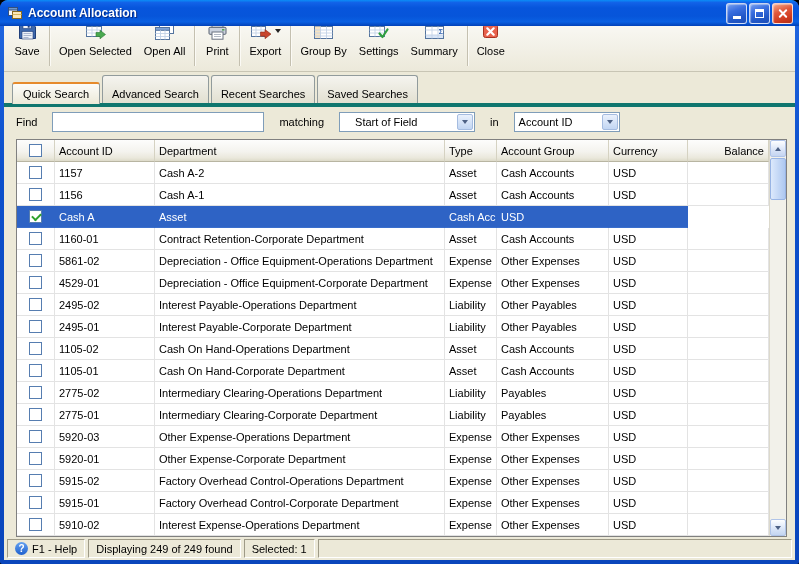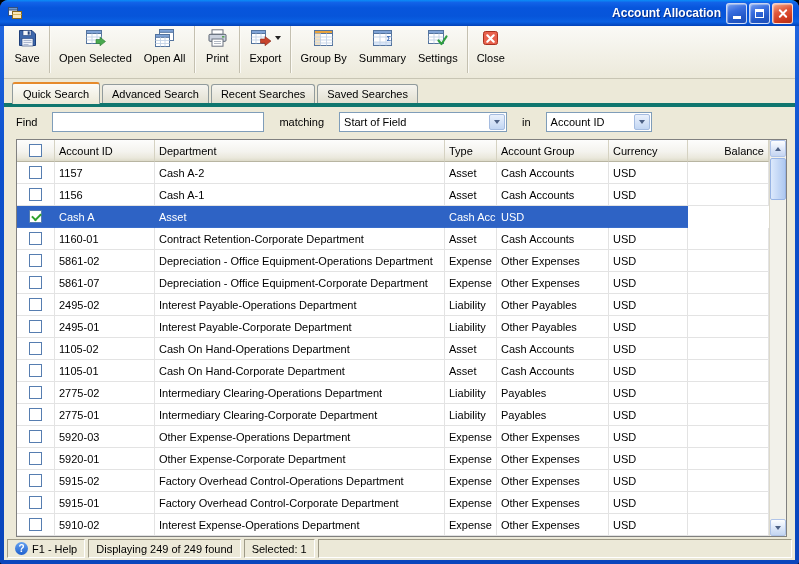--- a/index.html
+++ b/index.html
@@ -4,21 +4,21 @@
 <style>
   * { margin:0; padding:0; box-sizing:border-box; }
   html,body { width:799px; height:564px; }
   body { font-family:"Liberation Sans","DejaVu Sans",sans-serif; font-size:11px; background:#000; }
 
   
   .window { width:799px; height:564px; background:linear-gradient(180deg,#2268E2,#0C50CC 30%,#0A46BC);
             border-radius:8px 8px 2px 2px; padding:0 4px 4px; display:flex; flex-direction:column; overflow:hidden; }
   .titlebar { flex:0 0 26px; margin:0 -4px; display:flex; align-items:center; gap:5px; padding:0 6px 0 7px;
               background:linear-gradient(180deg,#0B8DF7 0%,#1262E8 10%,#0755DC 30%,#0655DA 62%,#0A60E2 84%,#0241B8 100%);
-              border-radius:8px 8px 0 0;text-align:right; }
+              border-radius:8px 8px 0 0; }
   .title-text { color:#fff; font-weight:bold; font-size:12px; text-shadow:1px 1px 1px #00257E; flex:1;
                 white-space:nowrap; overflow:hidden; }
   .winbtns { display:flex; gap:2px; }
   .wbtn { width:21px; height:21px; border-radius:3px; border:1px solid rgba(255,255,255,.75);
           background:linear-gradient(160deg,#7AA2EF 0%,#3B6FE0 35%,#2258C8 70%,#1E4FB8 100%);
           display:flex; align-items:center; justify-content:center; cursor:default;
           box-shadow:inset 1px 1px 1px rgba(255,255,255,.4); }
   .wbtn.close { background:linear-gradient(160deg,#F2A98B 0%,#E0573A 40%,#CE3A1E 75%,#B03018 100%); }
   .glyph-min { width:8px; height:3px; background:#fff; margin-top:9px; }
   .glyph-max { width:9px; height:9px; border:1px solid #fff; border-top-width:3px; }
@@ -38,31 +38,31 @@
           align-items:center; padding:3px 5px 2px; min-width:38px; gap:2px; cursor:default;
           font-family:inherit; font-size:11px; color:#000; }
   .iconrow { display:flex; align-items:center; gap:2px; height:24px; }
   .tlabel { white-space:nowrap; }
   .tsep { width:1px; align-self:stretch; margin:3px 3px 5px; background:#C4C0B0; box-shadow:1px 0 0 #FBFAF5; }
   .dd-caret { width:0; height:0; border-left:3px solid transparent; border-right:3px solid transparent;
               border-top:4px solid #222; margin-left:1px; }
 
   
   .tabstrip { flex:0 0 25px; display:flex; align-items:flex-end; padding:3px 0 0 8px; border-bottom:4px solid #0f766e; }
-  .tab { padding:3px 9px 3px; border:1px solid #919B9C; border-bottom:none; border-radius:3px 3px 0 0;
+  .tab { padding:12px 9px 3px; border:1px solid #919B9C; border-bottom:none; border-radius:3px 3px 0 0;
          background:linear-gradient(#F5F4EF,#E2E0D1); margin-right:2px; white-space:nowrap; cursor:default; }
   .tab.active { background:linear-gradient(#FCFCF9,#F1EFE2 70%,#ECE9D8); border-top:2px solid #E68B2C;
                 margin-bottom:-1px; padding:4px 10px; position:relative; z-index:2; }
 
   
   .findrow { flex:0 0 30px; display:flex; align-items:center; gap:15px; padding:0 12px; }
   .findinput { width:212px; height:20px; border:1px solid #7F9DB9; background:#fff; font:11px "Liberation Sans",sans-serif;
                padding:1px 3px; }
   .combo { display:flex; align-items:center; height:20px; border:1px solid #7F9DB9; background:#fff; }
-  .combo.matching { width:168px; }
+  .combo.matching { width:136px;padding-left:11px; }
   .combo.infield  { width:106px; }
   .cval { flex:1; padding:0 4px; white-space:nowrap; overflow:hidden; }
   .cbtn { width:16px; height:16px; margin:1px; border-radius:2px; border:1px solid #A5BCE0;
           background:linear-gradient(#EAF1FC,#C2D6F3); display:flex; align-items:center; justify-content:center; }
   .tri.down { width:0; height:0; border-left:3.5px solid transparent; border-right:3.5px solid transparent;
               border-top:4.5px solid #4D6185; }
   .tri.up   { width:0; height:0; border-left:3.5px solid transparent; border-right:3.5px solid transparent;
               border-bottom:4.5px solid #4D6185; }
 
   
@@ -206,40 +206,40 @@
             <rect x="3" y="6.5" width="5.5" height="11.5" fill="#F5E3C3"></rect>
             <path d="M2.5 10h18M2.5 13h18M2.5 16h18M8.5 6.5v12M14.5 6.5v12" stroke="#C3D2E6" stroke-width="0.9"></path>
           </svg>
         </span>
         <span class="tlabel">Group By</span>
       </button>
 
       <button class="tbtn">
         <span class="iconrow">
           <svg width="23" height="22" viewBox="0 0 23 22">
+            <rect x="2.5" y="3.5" width="15" height="13" fill="#fff" stroke="#54749E"></rect>
+            <rect x="2.5" y="3.5" width="15" height="3" fill="#7FA3D6" stroke="#54749E"></rect>
+            <path d="M2.5 10h15M2.5 13h15M8 6.5v10M13 6.5v10" stroke="#C3D2E6" stroke-width="0.9"></path>
+            <path d="M12.5 13.5l3 3.5 5-7.5" fill="none" stroke="#2F9E3F" stroke-width="2.2" stroke-linecap="round" stroke-linejoin="round"></path>
+          </svg>
+        </span>
+        <span class="tlabel">Settings</span>
+      </button>
+
+      <button class="tbtn">
+        <span class="iconrow">
+          <svg width="23" height="22" viewBox="0 0 23 22">
             <rect x="2.5" y="3.5" width="18" height="15" fill="#fff" stroke="#54749E"></rect>
             <rect x="2.5" y="3.5" width="18" height="3" fill="#7FA3D6" stroke="#54749E"></rect>
             <rect x="3" y="15" width="17" height="3" fill="#D9E6F7"></rect>
             <path d="M2.5 10h18M2.5 15h18M9 6.5v12M15 6.5v12" stroke="#C3D2E6" stroke-width="0.9"></path>
             <text x="15.8" y="13.6" font-size="7" fill="#2B5FAF" font-weight="bold">Σ</text>
           </svg>
         </span>
         <span class="tlabel">Summary</span>
-      </button>
-
-      <button class="tbtn">
-        <span class="iconrow">
-          <svg width="23" height="22" viewBox="0 0 23 22">
-            <rect x="2.5" y="3.5" width="15" height="13" fill="#fff" stroke="#54749E"></rect>
-            <rect x="2.5" y="3.5" width="15" height="3" fill="#7FA3D6" stroke="#54749E"></rect>
-            <path d="M2.5 10h15M2.5 13h15M8 6.5v10M13 6.5v10" stroke="#C3D2E6" stroke-width="0.9"></path>
-            <path d="M12.5 13.5l3 3.5 5-7.5" fill="none" stroke="#2F9E3F" stroke-width="2.2" stroke-linecap="round" stroke-linejoin="round"></path>
-          </svg>
-        </span>
-        <span class="tlabel">Settings</span>
       </button>
       <div class="tsep"></div>
 
       <button class="tbtn">
         <span class="iconrow">
           <svg width="23" height="22" viewBox="0 0 23 22">
             <rect x="4.5" y="4.5" width="14" height="13" rx="2" fill="#E8614C" stroke="#A8311F"></rect>
             <path d="M8.3 8.3l6.4 6.4M14.7 8.3l-6.4 6.4" stroke="#fff" stroke-width="2.2" stroke-linecap="round"></path>
           </svg>
         </span>
@@ -338,21 +338,21 @@
               <div class="cell">Depreciation - Office Equipment-Operations Department</div>
               <div class="cell">Expense</div>
               <div class="cell">Other Expenses</div>
               <div class="cell">USD</div>
               <div class="cell right"></div>
             </div>
             <div class="grid-row brow">
               <div class="cell cb-cell">
                 <span class="cb"></span>
               </div>
-              <div class="cell">5861-07</div>
+              <div class="cell">4529-01</div>
               <div class="cell">Depreciation - Office Equipment-Corporate Department</div>
               <div class="cell">Expense</div>
               <div class="cell">Other Expenses</div>
               <div class="cell">USD</div>
               <div class="cell right"></div>
             </div>
             <div class="grid-row brow">
               <div class="cell cb-cell">
                 <span class="cb"></span>
               </div>

